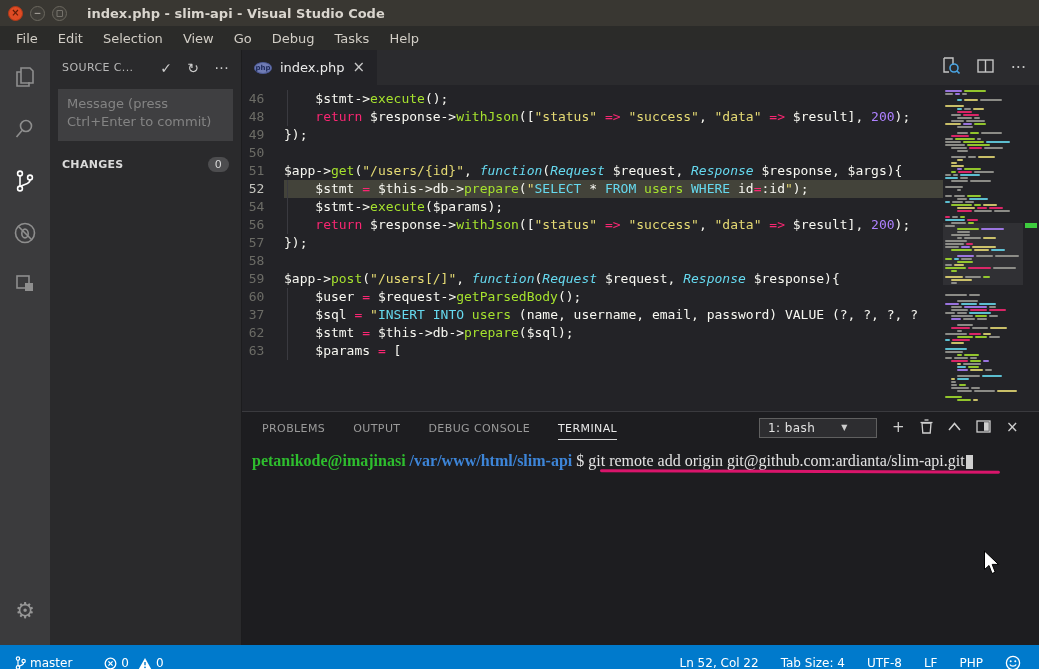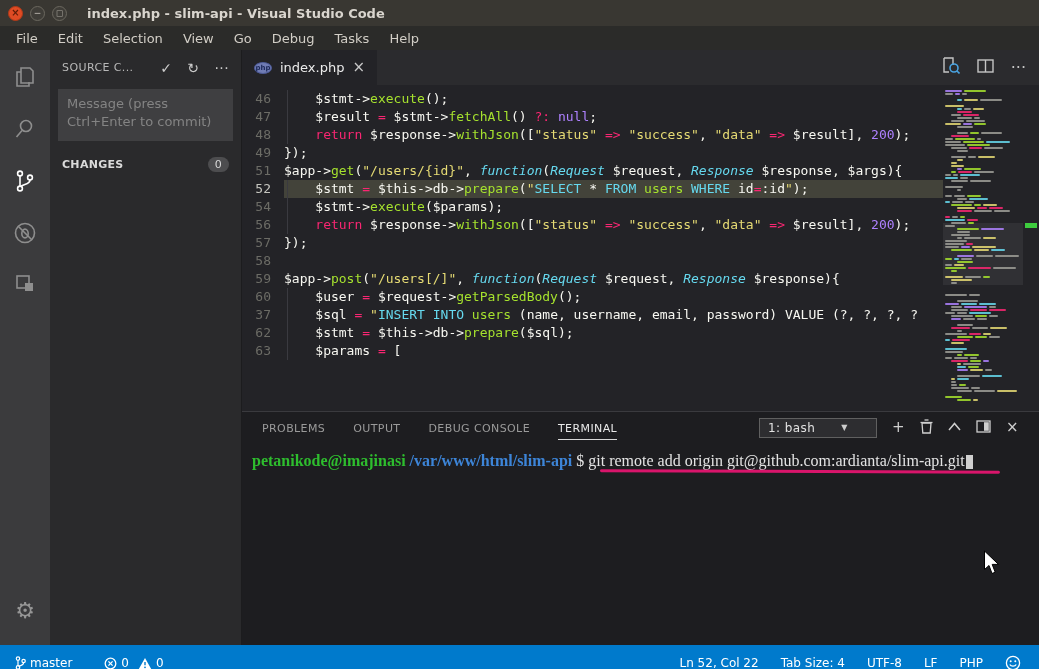--- a/index.html
+++ b/index.html
@@ -39,21 +39,21 @@
   .editor-col{flex:1;display:flex;flex-direction:column;min-width:0;background:#232327}
   .tabbar{height:35px;background:#2b2b2e;display:flex;align-items:stretch}
   .tab{background:#232327;display:flex;align-items:center;gap:8px;padding:0 12px;min-width:128px;color:#ebebeb;font-size:13px}
   .php-badge{width:18px;height:12px;border-radius:50%;background:#707cb4;border:1px solid #4d5a96;display:flex;align-items:center;justify-content:center;color:#1c2858;font-size:7px;font-weight:bold}
   .tab-close{margin-left:auto;color:#c8c8c8;font-size:15px;line-height:1}
   .editor-actions{margin-left:auto;display:flex;align-items:center;gap:17px;padding-right:13px;color:#c5c5c5}
 
   .editor-wrap{height:326px;display:flex;overflow:hidden;position:relative}
   .code-pane{flex:1;min-width:0;padding-top:5px;font-family:"DejaVu Sans Mono",monospace;font-size:13px;line-height:18px;overflow:hidden}
   .code-line{display:flex;height:18px;white-space:pre}
-  .ln{width:42px;flex-shrink:0;text-align:right;padding-right:13px;color:#6c6c66;user-select:none}
+  .ln{width:42px;flex-shrink:0;text-align:center;padding-right:13px;color:#6c6c66;user-select:none}
   .code{flex:1;white-space:pre;position:relative}
   .code-line.ind .code::before{content:'';position:absolute;left:3px;top:0;bottom:0;width:1px;background:#3a3a40}
   .code-line.active .code{background:#43433a}
   .code-line.active .ln{color:#c5c5bf}
   .tk-v{color:#f8f8f2}.tk-k{color:#f92672}.tk-f{color:#a6e22e}.tk-s{color:#e6db74}
   .tk-n{color:#ae81ff}.tk-t{color:#66d9ef}.tk-ti{color:#66d9ef;font-style:italic}
 
   .minimap{width:80px;flex-shrink:0;padding-top:4px;position:relative;overflow:hidden}
   .mm-row{height:3px;display:flex;gap:2px;align-items:center}
   .mm-row span{height:2px;display:block;border-radius:1px;opacity:.85}
@@ -187,23 +187,23 @@
               <line x1="8.5" y1="1" x2="8.5" y2="13" stroke="#c5c5c5" stroke-width="1.4"></line>
             </svg>
         </span>
         <span>···</span>
       </div>
     </div>
 
     <div class="editor-wrap">
       <div class="code-pane" id="code-lines">
           <div class="code-line ind"><span class="ln">46</span><span class="code"><span class="tk-v">    $stmt-&gt;</span><span class="tk-f">execute</span><span class="tk-v">();</span></span></div>
-          <div class="code-line ind"><span class="ln">47</span><span class="code"><span class="tk-v">    $result </span><span class="tk-k">=</span><span class="tk-v"> $stmt-&gt;</span><span class="tk-f">fetchAll</span><span class="tk-v">() </span><span class="tk-k">?:</span><span class="tk-v"> </span><span class="tk-n">null</span><span class="tk-v">;</span></span></div>
           <div class="code-line ind"><span class="ln">48</span><span class="code"><span class="tk-v">    </span><span class="tk-k">return</span><span class="tk-v"> $response-&gt;</span><span class="tk-f">withJson</span><span class="tk-v">([</span><span class="tk-s">"status"</span><span class="tk-v"> </span><span class="tk-k">=&gt;</span><span class="tk-v"> </span><span class="tk-s">"success"</span><span class="tk-v">, </span><span class="tk-s">"data"</span><span class="tk-v"> </span><span class="tk-k">=&gt;</span><span class="tk-v"> $result], </span><span class="tk-n">200</span><span class="tk-v">);</span></span></div>
           <div class="code-line"><span class="ln">49</span><span class="code"><span class="tk-v">});</span></span></div>
+          <div class="code-line"><span class="ln">50</span><span class="code"></span></div>
           <div class="code-line"><span class="ln">51</span><span class="code"><span class="tk-v">$app-&gt;</span><span class="tk-f">get</span><span class="tk-v">(</span><span class="tk-s">"/users/{id}"</span><span class="tk-v">, </span><span class="tk-ti">function</span><span class="tk-v">(</span><span class="tk-ti">Request</span><span class="tk-v"> $request, </span><span class="tk-ti">Response</span><span class="tk-v"> $response, $args){</span></span></div>
           <div class="code-line active ind"><span class="ln">52</span><span class="code"><span class="tk-v">    $stmt </span><span class="tk-k">=</span><span class="tk-v"> $this-&gt;db-&gt;</span><span class="tk-f">prepare</span><span class="tk-v">(</span><span class="tk-s">"</span><span class="tk-t">SELECT</span><span class="tk-v"> * </span><span class="tk-t">FROM</span><span class="tk-v"> </span><span class="tk-f">users</span><span class="tk-v"> </span><span class="tk-t">WHERE</span><span class="tk-v"> id</span><span class="tk-k">=</span><span class="tk-v">:id</span><span class="tk-s">"</span><span class="tk-v">);</span></span></div>
           <div class="code-line ind"><span class="ln">54</span><span class="code"><span class="tk-v">    $stmt-&gt;</span><span class="tk-f">execute</span><span class="tk-v">($params);</span></span></div>
           <div class="code-line ind"><span class="ln">56</span><span class="code"><span class="tk-v">    </span><span class="tk-k">return</span><span class="tk-v"> $response-&gt;</span><span class="tk-f">withJson</span><span class="tk-v">([</span><span class="tk-s">"status"</span><span class="tk-v"> </span><span class="tk-k">=&gt;</span><span class="tk-v"> </span><span class="tk-s">"success"</span><span class="tk-v">, </span><span class="tk-s">"data"</span><span class="tk-v"> </span><span class="tk-k">=&gt;</span><span class="tk-v"> $result], </span><span class="tk-n">200</span><span class="tk-v">);</span></span></div>
           <div class="code-line"><span class="ln">57</span><span class="code"><span class="tk-v">});</span></span></div>
           <div class="code-line"><span class="ln">58</span><span class="code"></span></div>
           <div class="code-line"><span class="ln">59</span><span class="code"><span class="tk-v">$app-&gt;</span><span class="tk-f">post</span><span class="tk-v">(</span><span class="tk-s">"/users[/]"</span><span class="tk-v">, </span><span class="tk-ti">function</span><span class="tk-v">(</span><span class="tk-ti">Request</span><span class="tk-v"> $request, </span><span class="tk-ti">Response</span><span class="tk-v"> $response){</span></span></div>
           <div class="code-line ind"><span class="ln">60</span><span class="code"><span class="tk-v">    $user </span><span class="tk-k">=</span><span class="tk-v"> $request-&gt;</span><span class="tk-f">getParsedBody</span><span class="tk-v">();</span></span></div>
           <div class="code-line ind"><span class="ln">37</span><span class="code"><span class="tk-v">    $sql </span><span class="tk-k">=</span><span class="tk-v"> </span><span class="tk-s">"</span><span class="tk-t">INSERT INTO</span><span class="tk-v"> </span><span class="tk-f">users</span><span class="tk-v"> (name, username, email, password) VALUE (?, ?, ?, ?</span></span></div>
           <div class="code-line ind"><span class="ln">62</span><span class="code"><span class="tk-v">    $stmt </span><span class="tk-k">=</span><span class="tk-v"> $this-&gt;db-&gt;</span><span class="tk-f">prepare</span><span class="tk-v">($sql);</span></span></div>

